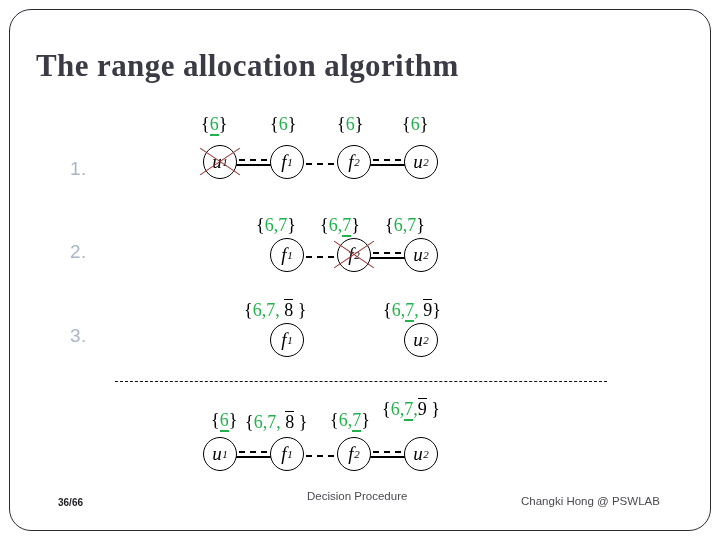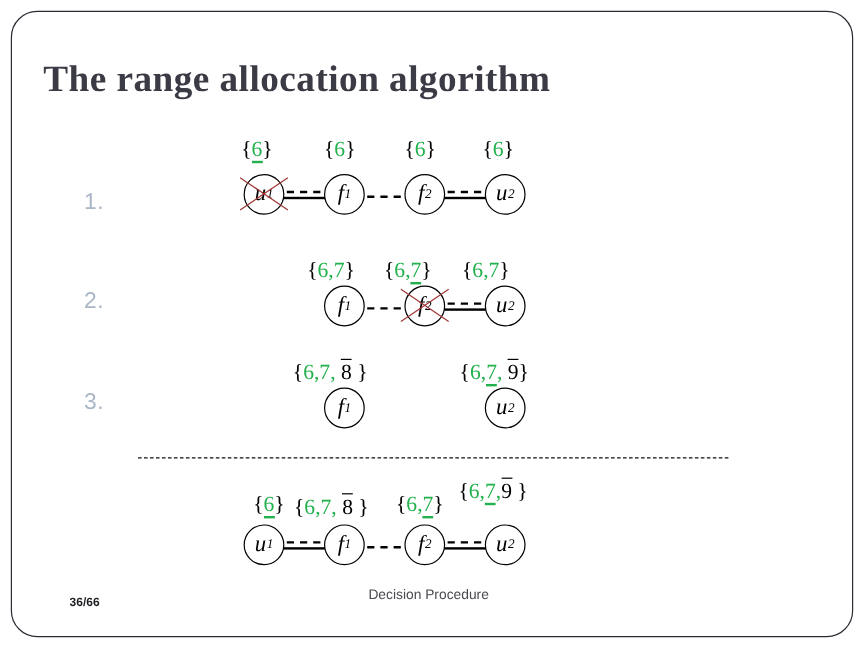--- a/index.html
+++ b/index.html
@@ -209,14 +209,15 @@
   <div class="edge-dashed" style="left:295px;top:455px;width:50px;"></div>
   <div class="edge-double" style="left:362px;top:451px;width:50px;"></div>
 
   <div class="node" style="left:203px;top:437px;">u<span class="sub">1</span></div>
   <div class="node" style="left:270px;top:437px;">f<span class="sub">1</span></div>
   <div class="node" style="left:337px;top:437px;">f<span class="sub">2</span></div>
   <div class="node" style="left:404px;top:437px;">u<span class="sub">2</span></div>
 
   <div class="footer" id="footer-page">36/66</div>
   <div class="footer" id="footer-center">Decision Procedure</div>
+  <div class="footer" id="footer-right">Changki Hong @ PSWLAB</div>
 
 </div>
 
 </body></html>

